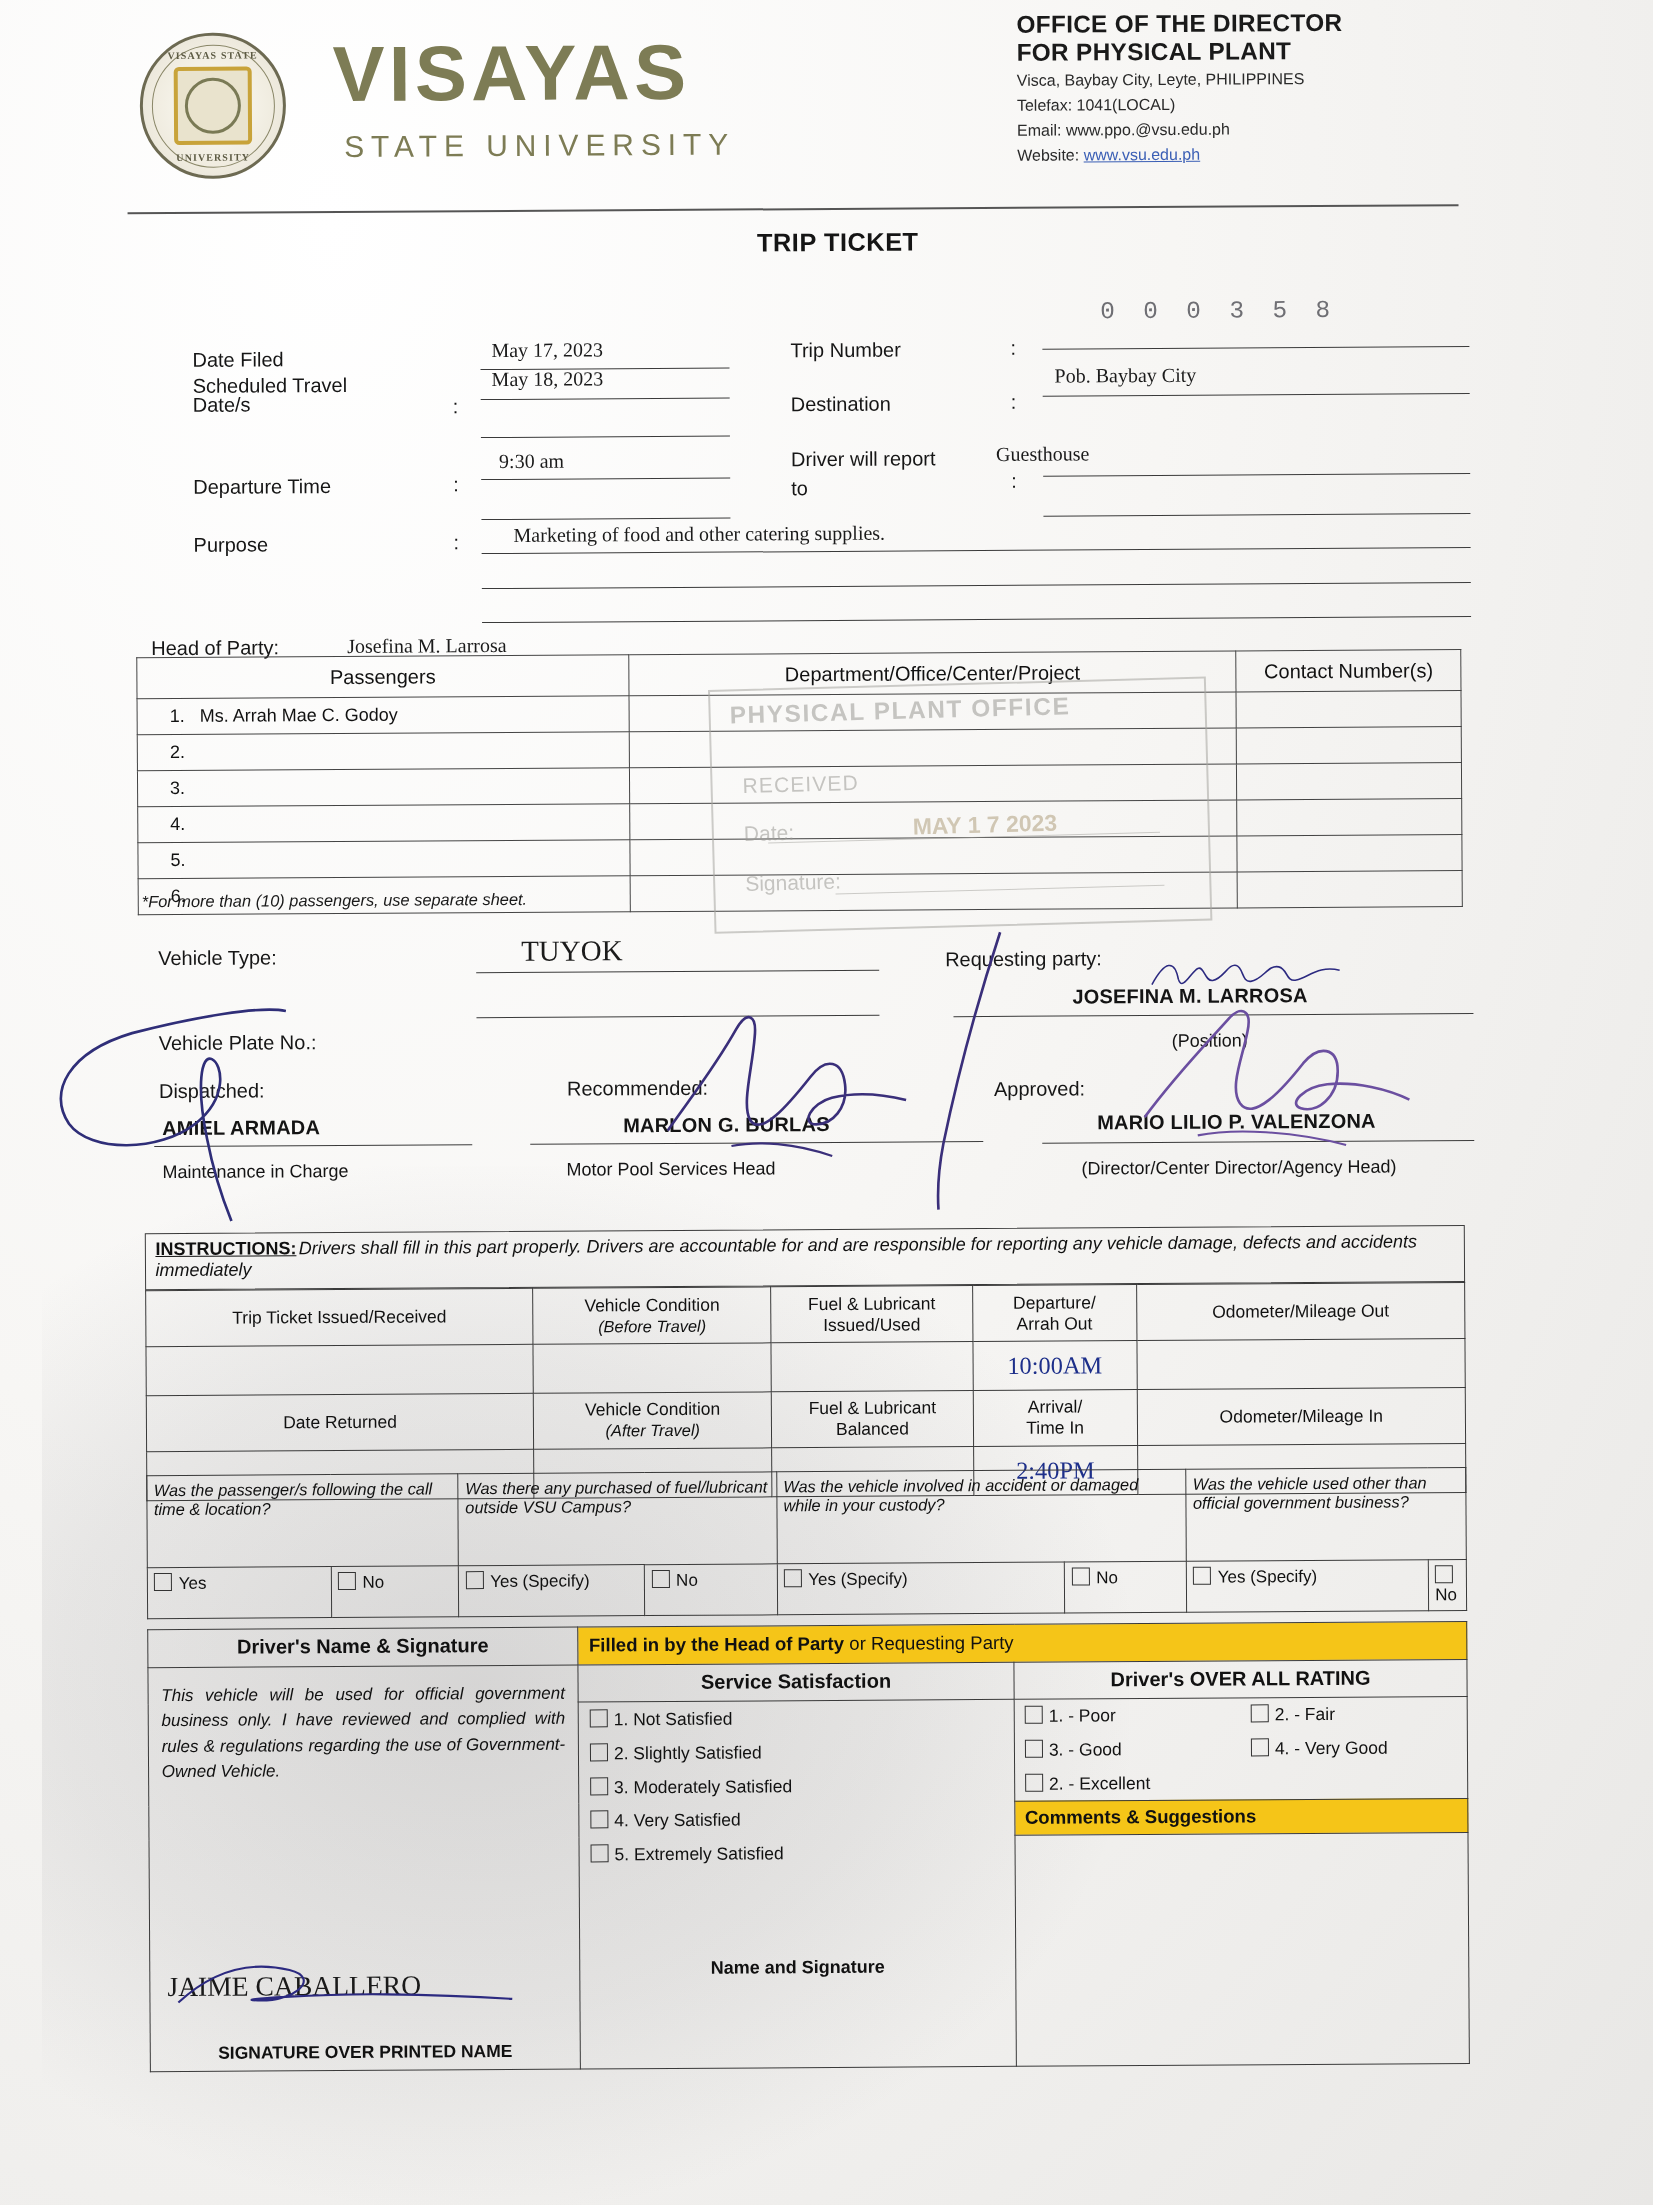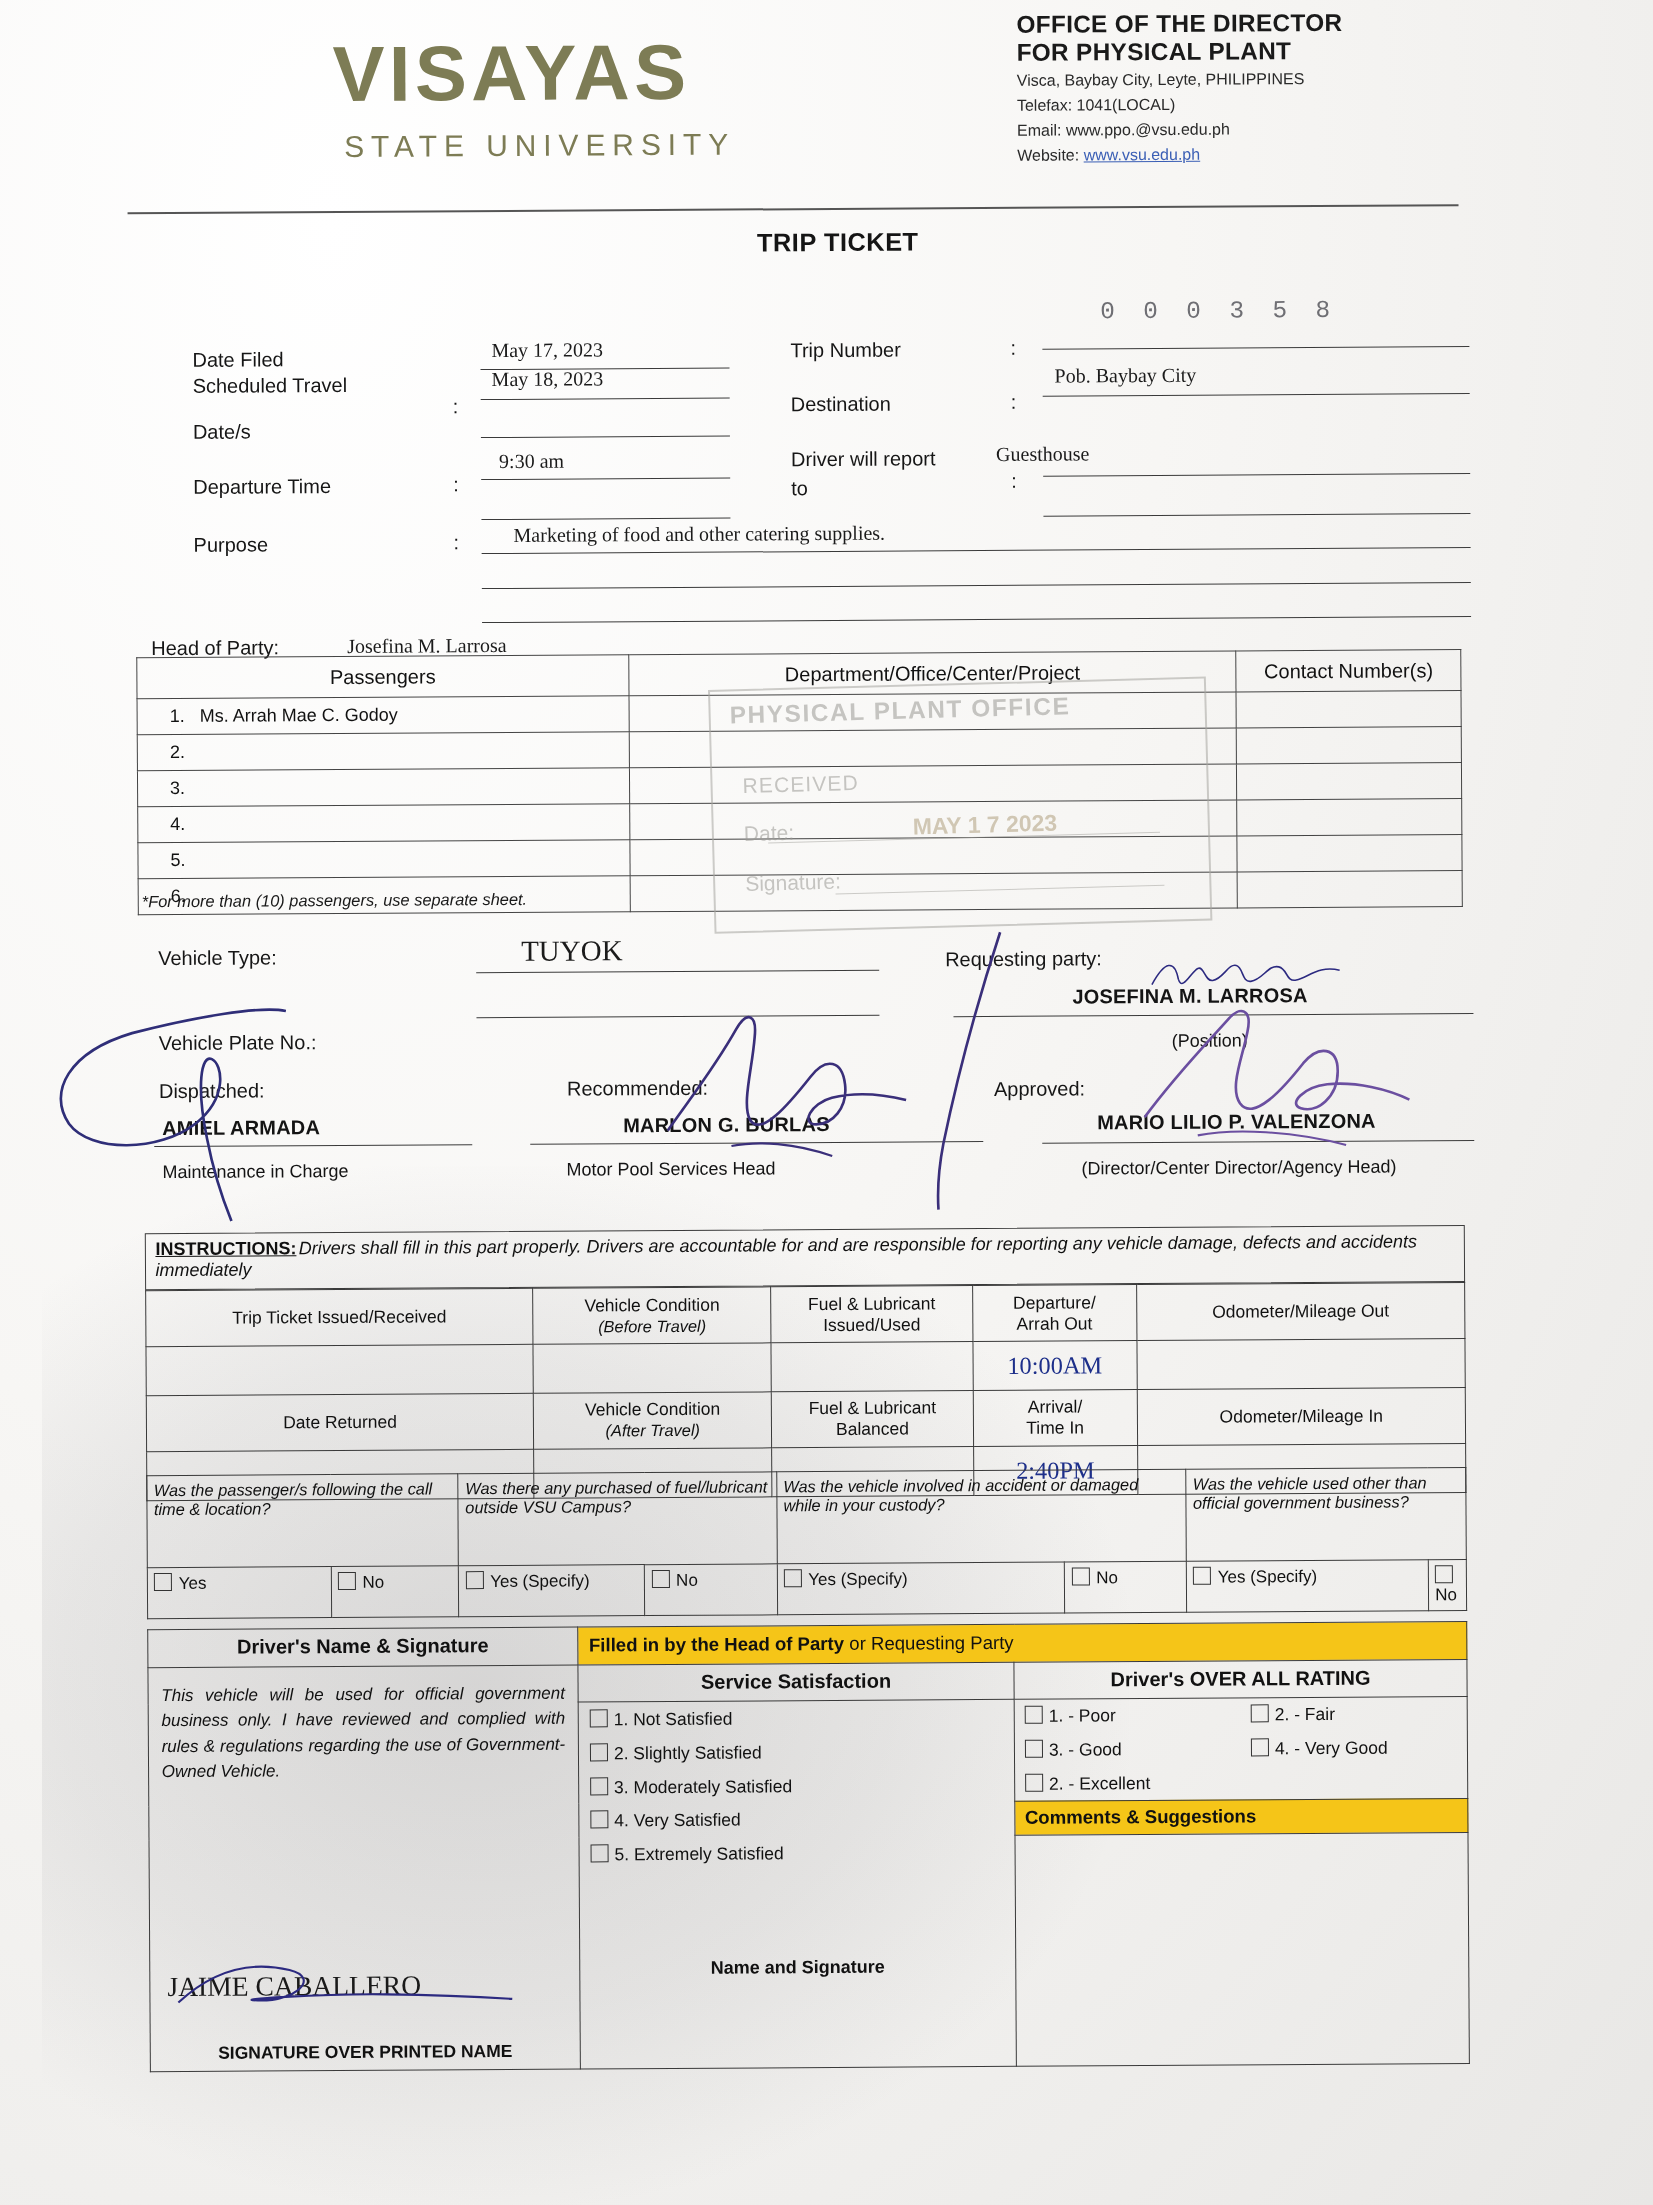--- a/index.html
+++ b/index.html
@@ -349,20 +349,27 @@
 </style>
 </head>
 <body>
 
 <div id="page">
   <div id="paper"></div>
   <div id="shadow"></div>
 
   <div id="content">
 
+    <div class="seal">
+      <div class="ring2"></div>
+      <div class="txt-top">VISAYAS STATE</div>
+      <div class="inner"></div>
+      <div class="inner2"></div>
+      <div class="txt-bot">UNIVERSITY</div>
+    </div>
 
     <div class="vsu-name">VISAYAS</div>
     <div class="vsu-sub">STATE UNIVERSITY</div>
 
 
     <div class="office-block">
       <div class="office-title">OFFICE OF THE DIRECTOR</div>
       <div class="office-title">FOR PHYSICAL PLANT</div>
       <div class="office-line">Visca, Baybay City, Leyte, PHILIPPINES</div>
       <div class="office-line">Telefax: 1041(LOCAL)</div>
@@ -373,21 +380,21 @@
     </div>
 
     <div class="hr-top"></div>
     <div class="doc-title">TRIP TICKET</div>
 
     <div class="lbl" style="left:197px; top:345px;">Date Filed</div>
     <div class="hw" style="left:496px; top:337px;">May 17, 2023</div>
     <div class="ruleline" style="left:485px; top:367px; width:249px;"></div>
 
     <div class="lbl" style="left:197px; top:371px;">Scheduled Travel</div>
-    <div class="lbl" style="left:197px; top:417px;">Date/s</div>
+    <div class="lbl" style="left:197px; top:390px;">Date/s</div>
     <div class="colon" style="left:457px; top:393px;">:</div>
     <div class="hw" style="left:496px; top:366px;">May 18, 2023</div>
     <div class="ruleline" style="left:485px; top:397px; width:249px;"></div>
     <div class="ruleline" style="left:485px; top:435px; width:249px;"></div>
 
     <div class="lbl" style="left:197px; top:472px;">Departure Time</div>
     <div class="colon" style="left:457px; top:471px;">:</div>
     <div class="hw" style="left:503px; top:448px;">9:30 am</div>
     <div class="ruleline" style="left:485px; top:477px; width:249px;"></div>
     <div class="ruleline" style="left:485px; top:517px; width:249px;"></div>

